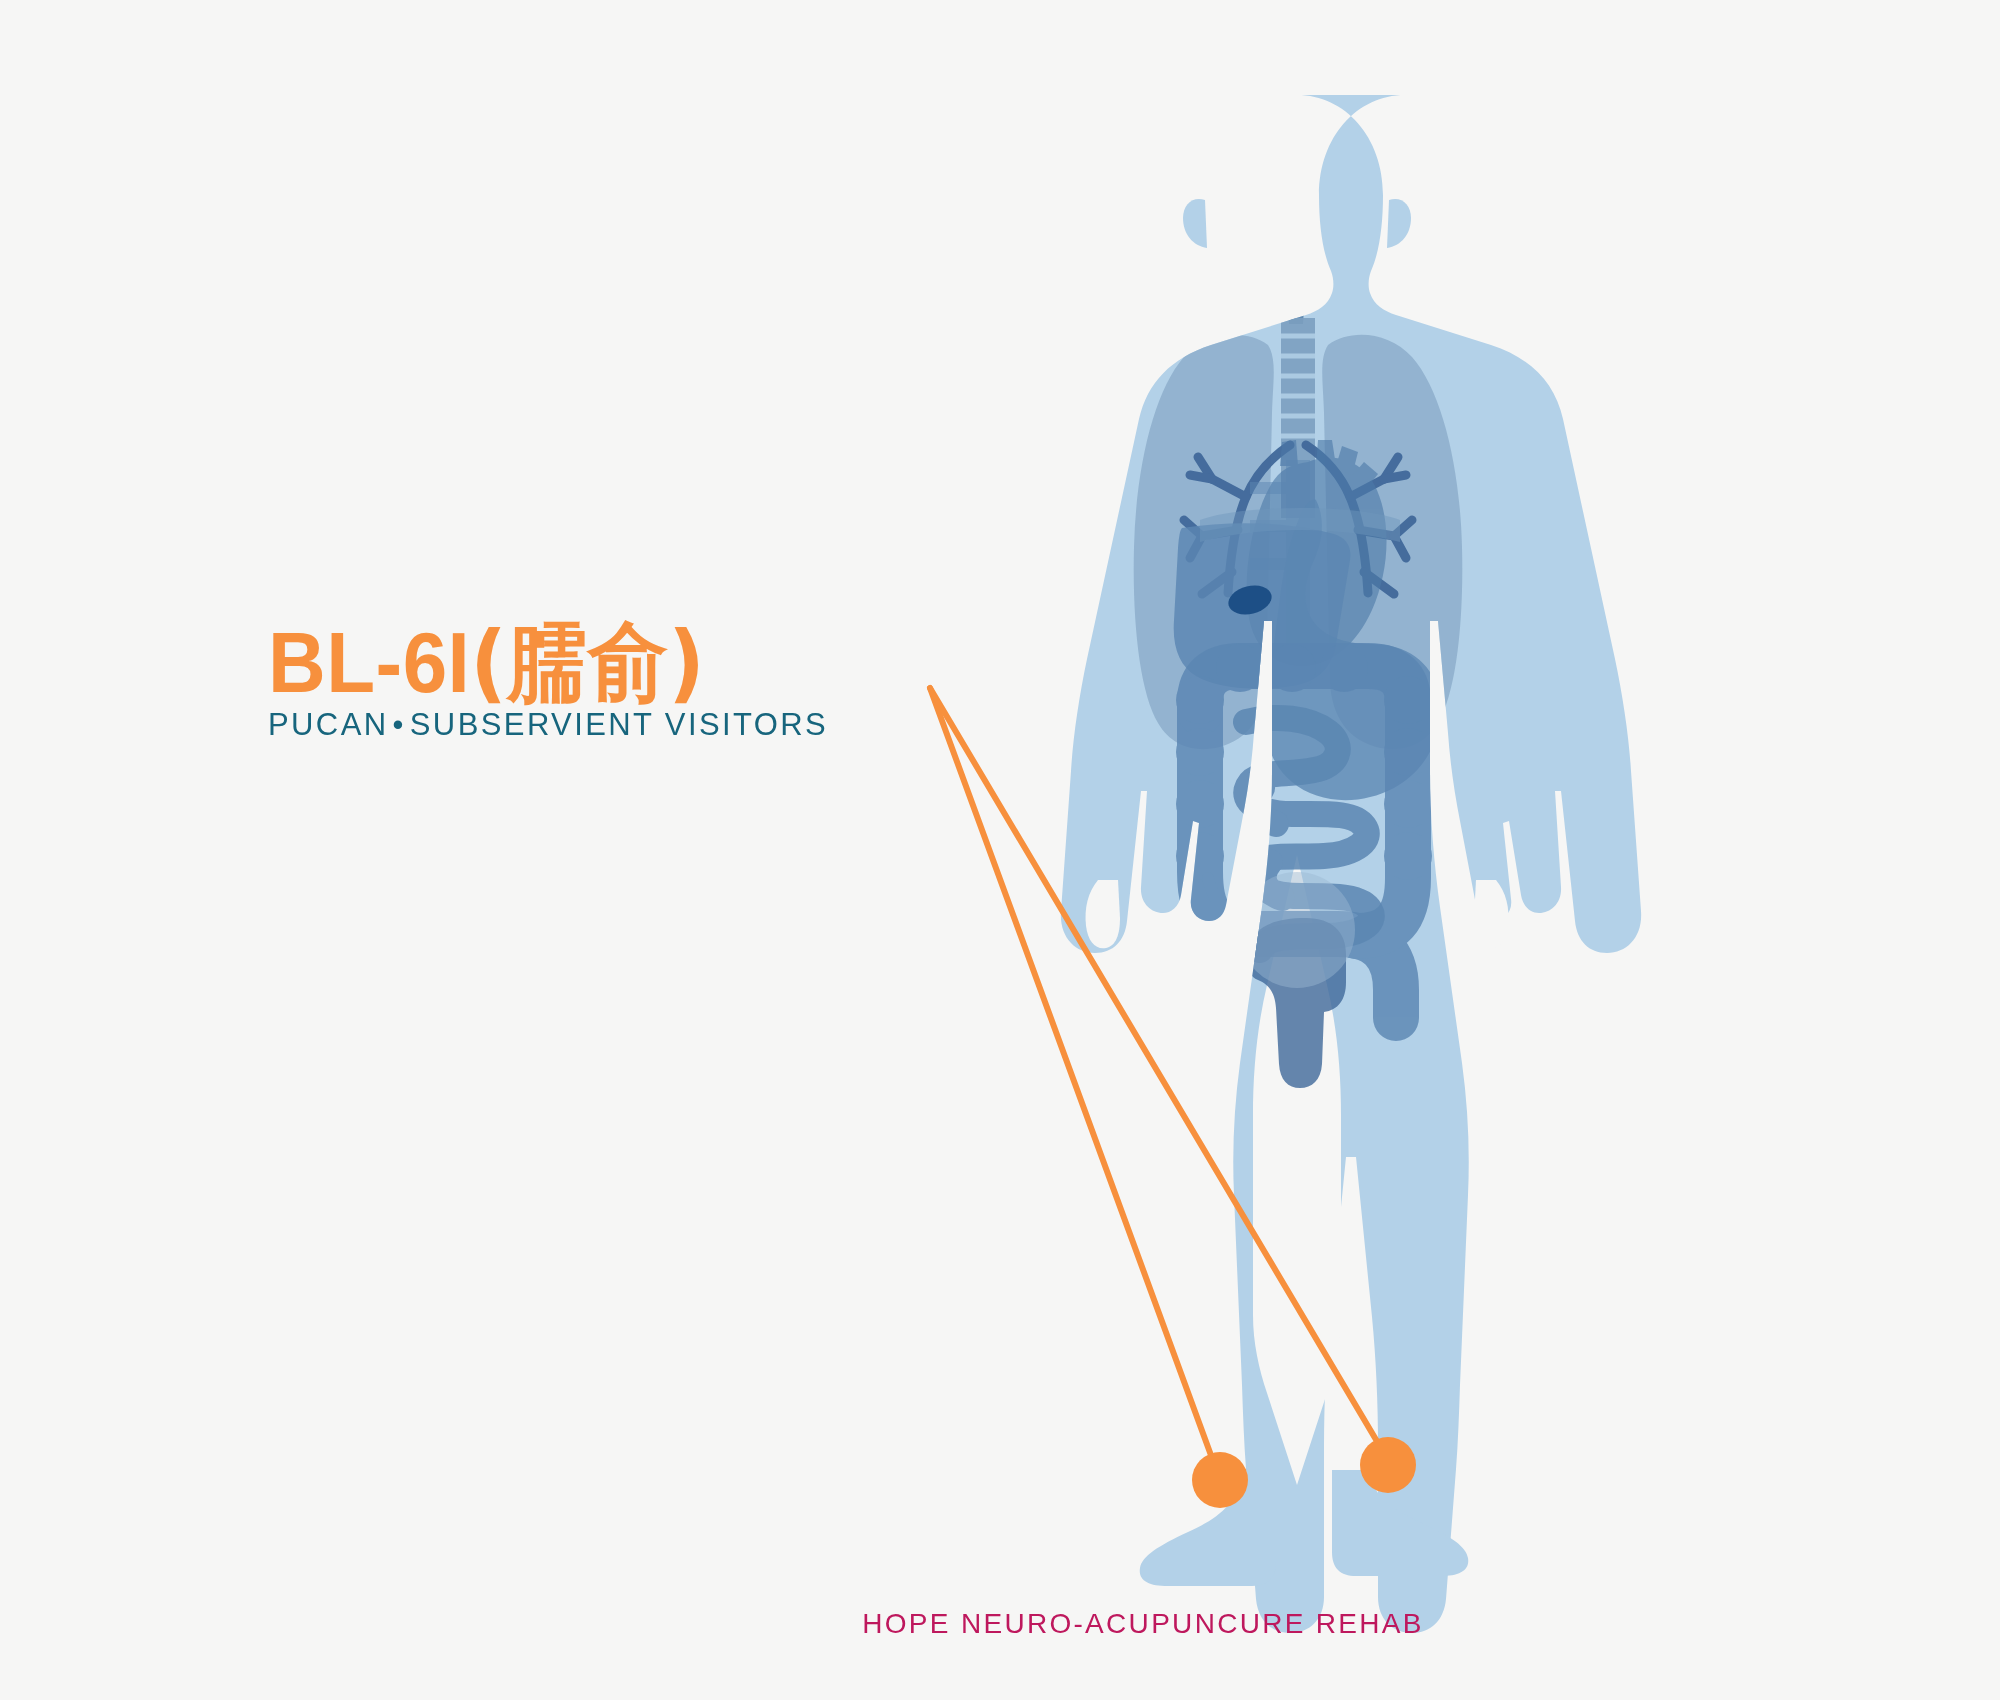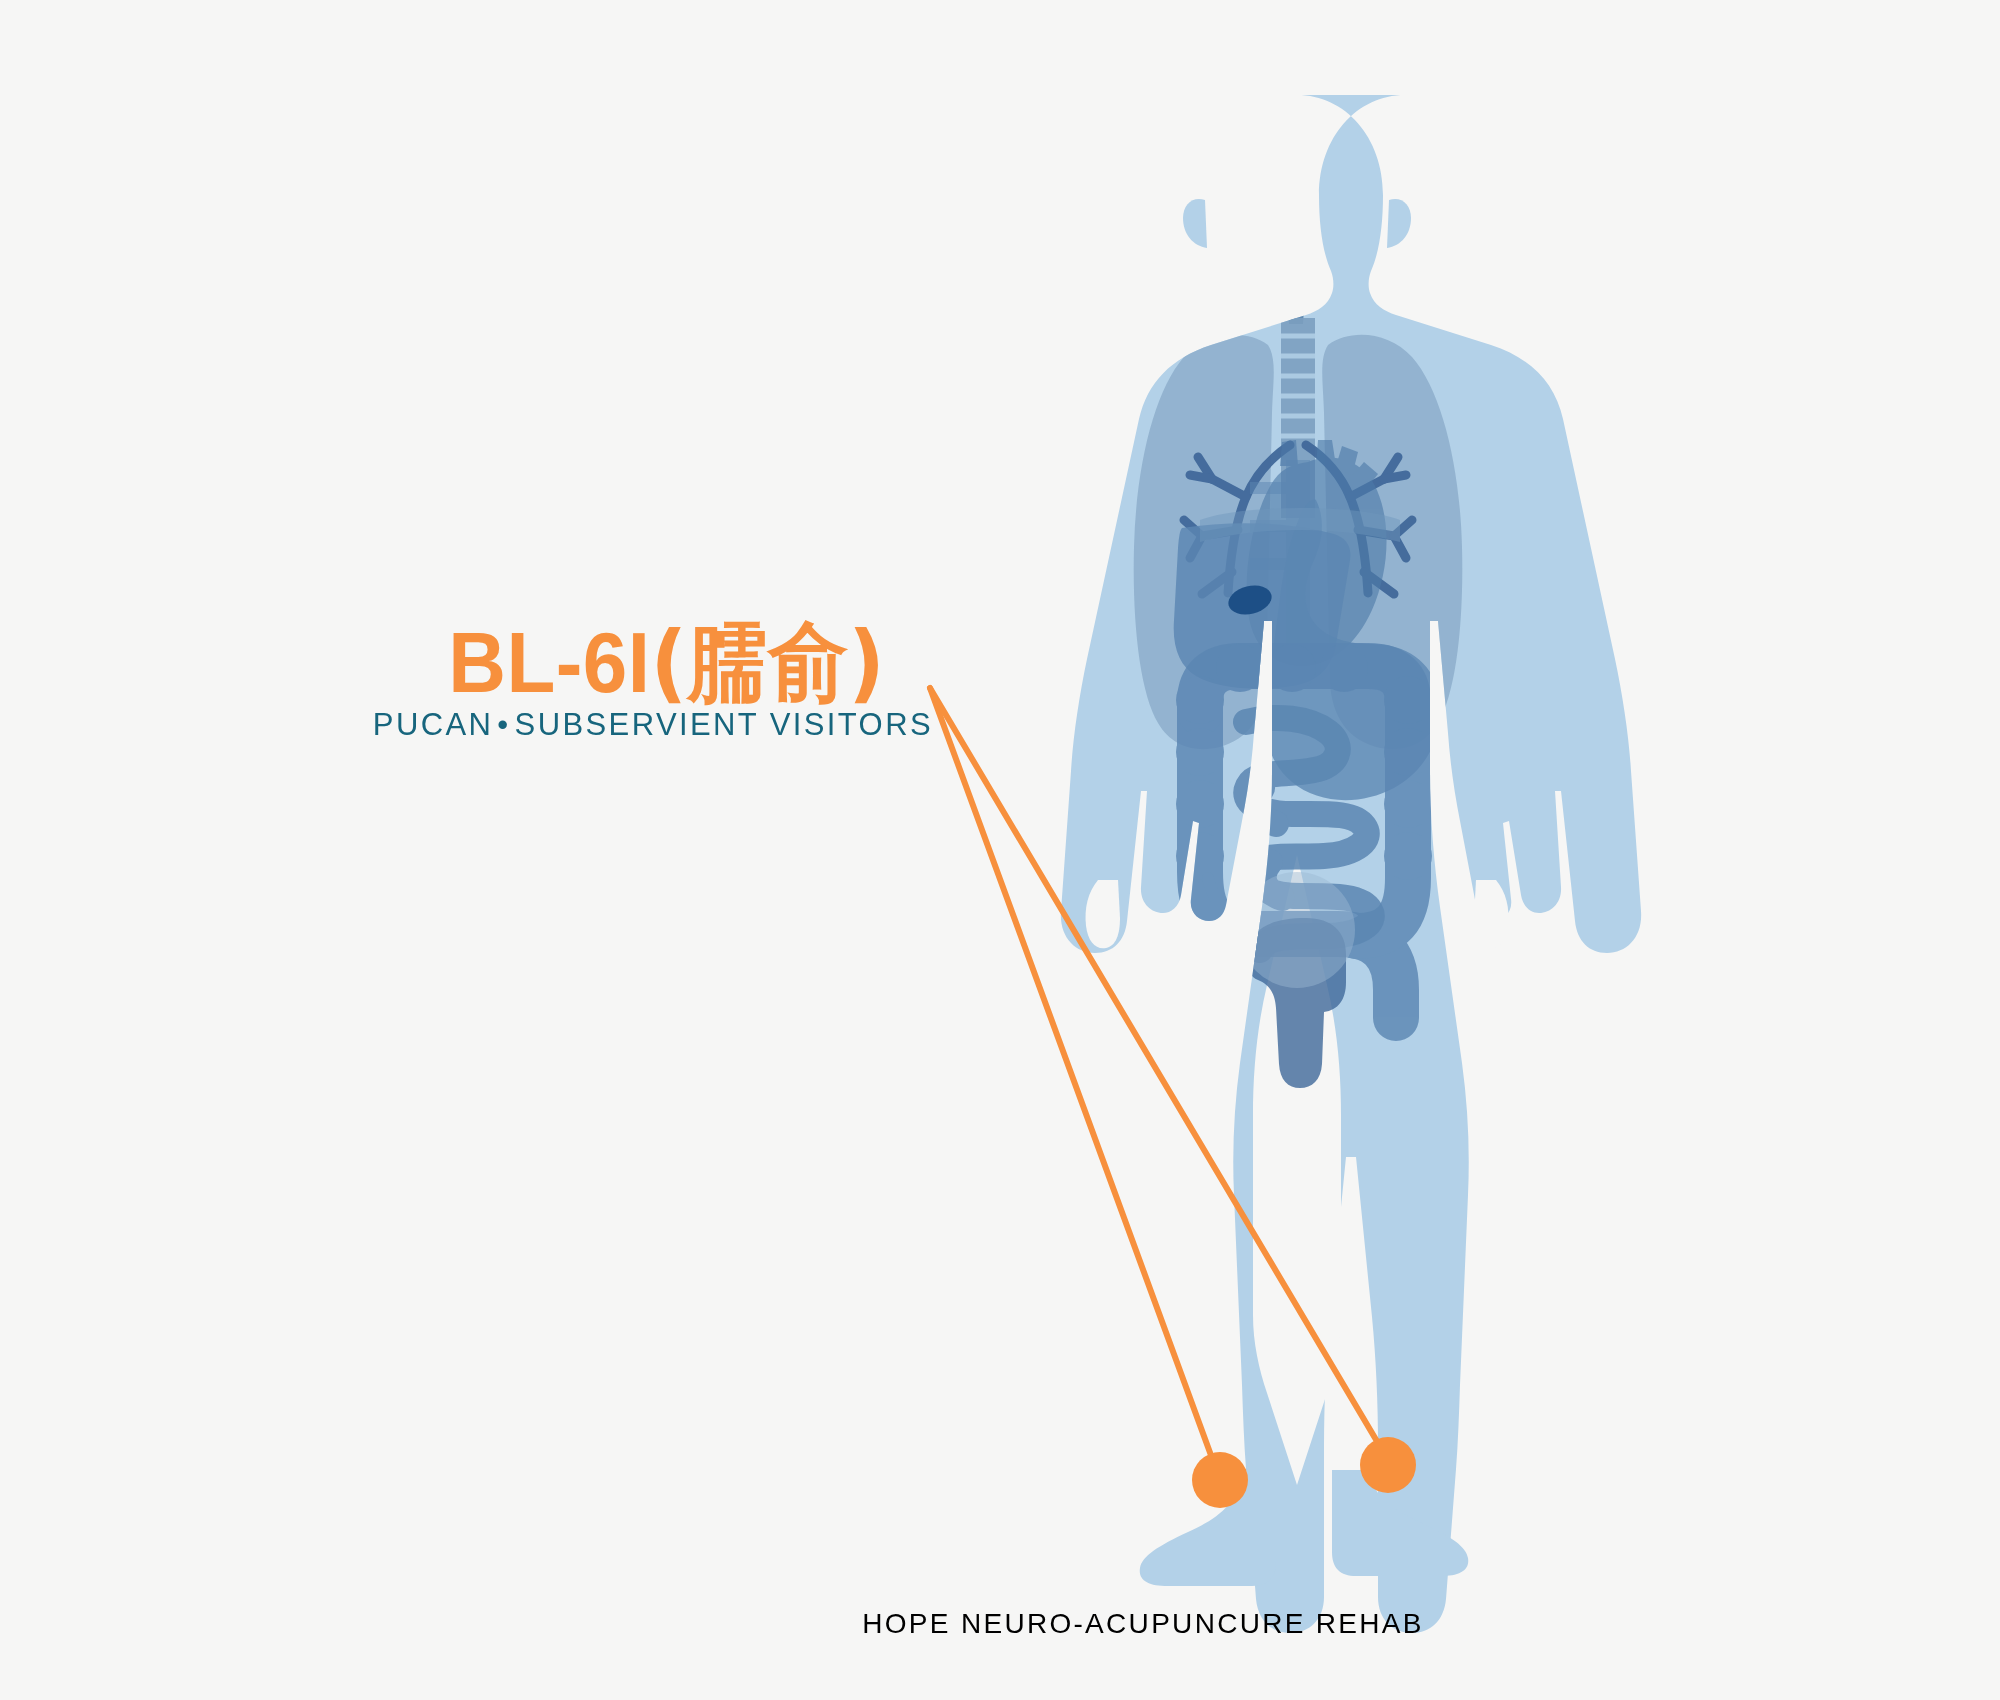--- a/index.html
+++ b/index.html
@@ -12,24 +12,23 @@
     width: 2000px;
     height: 1700px;
     background: #f6f6f5;
     overflow: hidden;
     font-family: "Liberation Sans", "DejaVu Sans", sans-serif;
   }
 
   
   #label-block {
     position: absolute;
-    left: 253px;
+    left: 268px;
     top: 618px;
     width: 680px;
-    text-align: right;
   }
   #point-title {
     font-size: 86px;
     font-weight: 700;
     color: #f7903d;
     letter-spacing: 0.5px;
     line-height: 1.04;
     white-space: nowrap;
     transform: scaleX(0.93);
     transform-origin: left center;
@@ -52,21 +51,21 @@
 
   
   #footer-caption {
     position: absolute;
     left: 0;
     top: 1608px;
     width: 2000px;
     text-align: center;
     font-size: 28px;
     letter-spacing: 2.3px;
-    color: #000000;
+    color: #be185d;
   }
   #footer-inner {
     display: inline-block;
     margin-left: 286px;
   }
 
   
   #figure-svg {
     position: absolute;
     left: 0;

